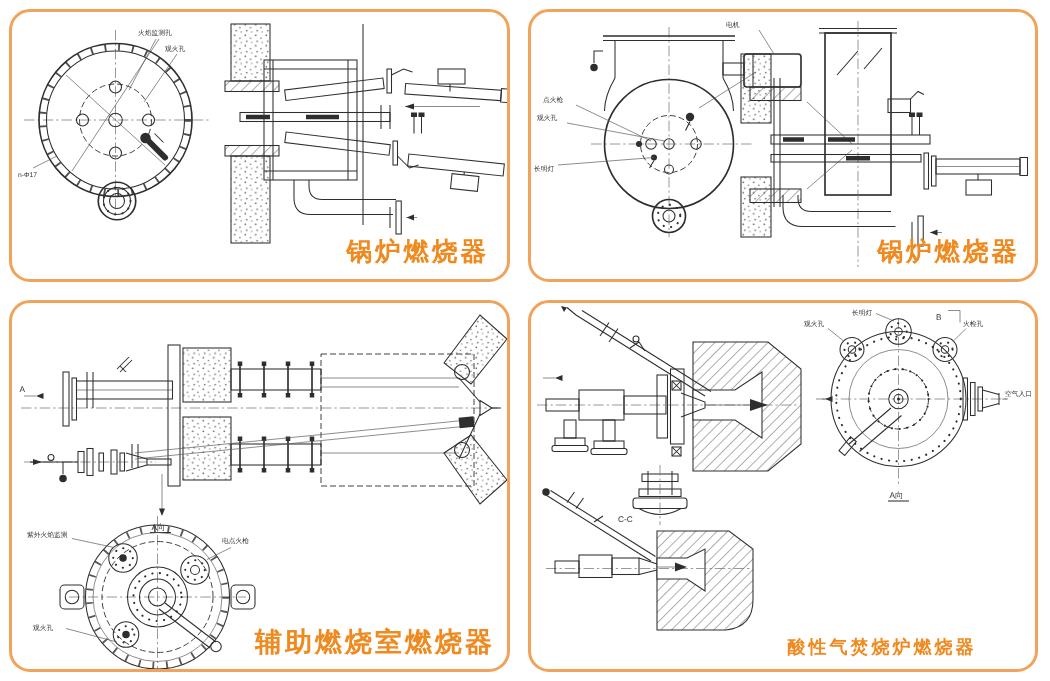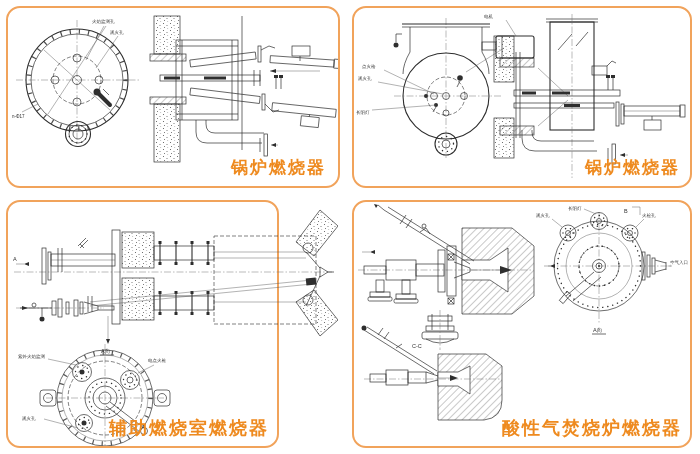--- a/index.html
+++ b/index.html
@@ -1,28 +1,28 @@
 <!DOCTYPE html>
 <html><head>
 <meta charset="utf-8">
 <style>
   html,body{margin:0;padding:0;background:#fff;}
   .stage{position:relative;width:700px;height:454px;background:#ffffff;overflow:hidden;
          font-family:"Liberation Sans",sans-serif;text-align:right;}
   .panel{position:absolute;border:2px solid #F1A35B;border-radius:14px;background:#fff;box-sizing:border-box;}
   #p1{left:6px;top:6px;width:334px;height:182px;}
   #p2{left:352px;top:6px;width:340px;height:182px;}
-  #p3{left:6px;top:200px;width:273px;height:248px;}
+  #p3{left:6px;top:200px;width:334px;height:248px;}
   #p4{left:352px;top:200px;width:340px;height:248px;}
   .art{position:absolute;left:0;top:0;}
   .caption{position:absolute;color:#EE8A1F;font-weight:600;letter-spacing:2px;white-space:nowrap;}
   #p1 .caption{right:12px;bottom:7px;font-size:17px;}
   #p2 .caption{right:10px;bottom:7px;font-size:17px;}
   #p3 .caption{right:8px;bottom:6px;font-size:18px;}
-  #p4 .caption{right:8px;bottom:6px;font-size:18px;margin-left:37px;}
+  #p4 .caption{right:39px;bottom:6px;font-size:12px;margin-left:37px;}
   .ln{fill:none;stroke:#2e2e2e;stroke-width:.7;}
   .ln2{fill:none;stroke:#2e2e2e;stroke-width:1.1;}
   .thin{fill:none;stroke:#555;stroke-width:.45;}
   .cl{fill:none;stroke:#777;stroke-width:.5;stroke-dasharray:7 2 1.5 2;}
   .dash{fill:none;stroke:#2e2e2e;stroke-width:.6;stroke-dasharray:4 2;}
   .fl{fill:#2e2e2e;stroke:none;}
   .stipf{fill:url(#stip);stroke:#2e2e2e;stroke-width:.7;}
   .hatf{fill:url(#hatch);stroke:#2e2e2e;stroke-width:.7;}
   .whitef{fill:#fff;stroke:#2e2e2e;stroke-width:.7;}
   .dots2{fill:none;stroke:#2e2e2e;stroke-width:1.4;stroke-linecap:round;stroke-dasharray:.1 5;}

